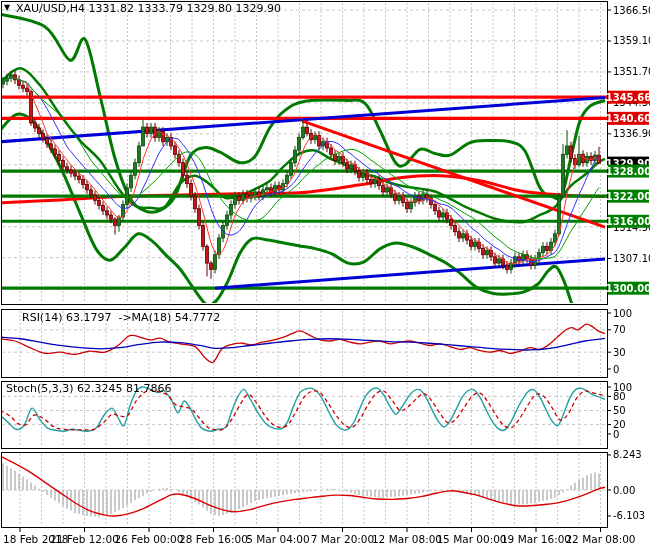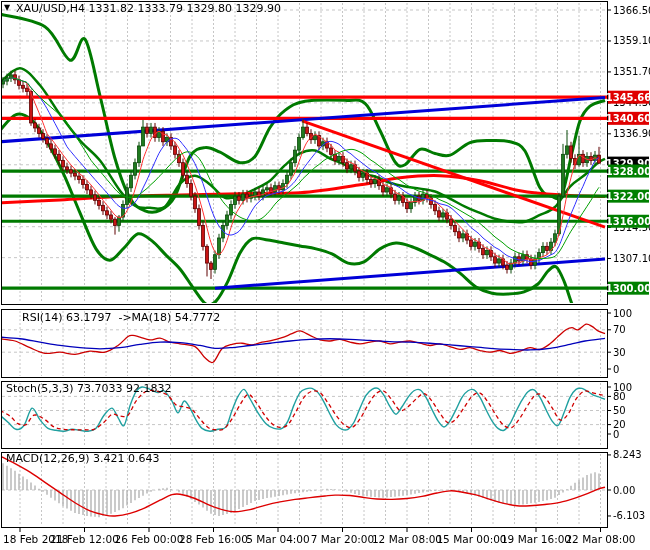--- a/index.html
+++ b/index.html
@@ -722,15 +722,14 @@
         <text x="471.5" y="543" text-anchor="middle" font-size="10.5" font-family="DejaVu Sans,sans-serif" fill="#000">15 Mar 00:00</text>
         <line x1="536" y1="527" x2="536" y2="532" stroke="#000"></line>
         <text x="536" y="543" text-anchor="middle" font-size="10.5" font-family="DejaVu Sans,sans-serif" fill="#000">19 Mar 16:00</text>
         <line x1="600.5" y1="527" x2="600.5" y2="532" stroke="#000"></line>
         <text x="600.5" y="543" text-anchor="middle" font-size="10.5" font-family="DejaVu Sans,sans-serif" fill="#000">22 Mar 08:00</text>
       </g>
     </svg>
   <span id="symbol-caret">▼</span>
   <div id="window-title" class="overlay-label">XAU/USD,H4 1331.82 1333.79 1329.80 1329.90</div>
   <div id="rsi-label" class="overlay-label">RSI(14) 63.1797  -&gt;MA(18) 54.7772</div>
-  <div id="stoch-label" class="overlay-label">Stoch(5,3,3) 73.7033 92.1832</div>
-  <div id="macd-label" class="overlay-label">MACD(12,26,9) 3.421 0.643</div>
+  <div id="stoch-label" class="overlay-label">Stoch(5,3,3) 62.3245 81.7866</div>
 </div>
 
 </body></html>

